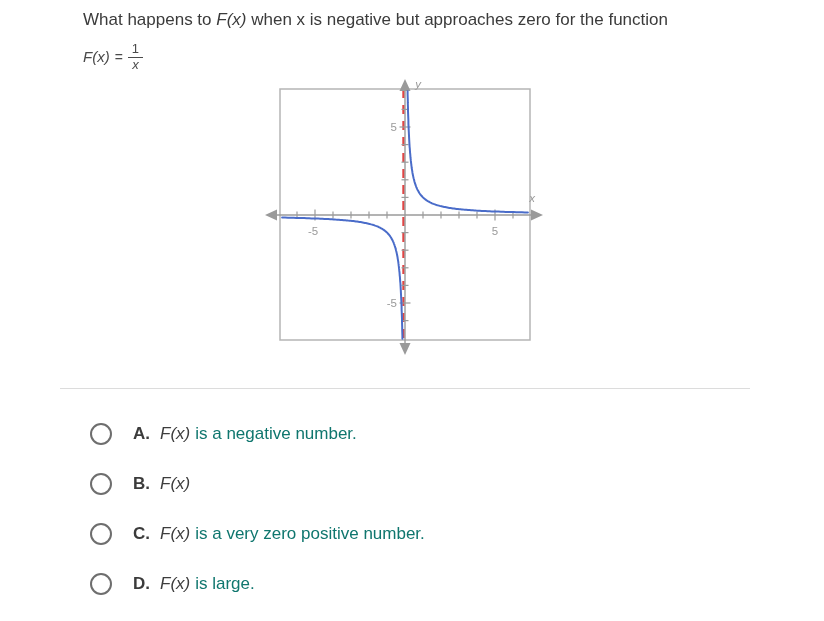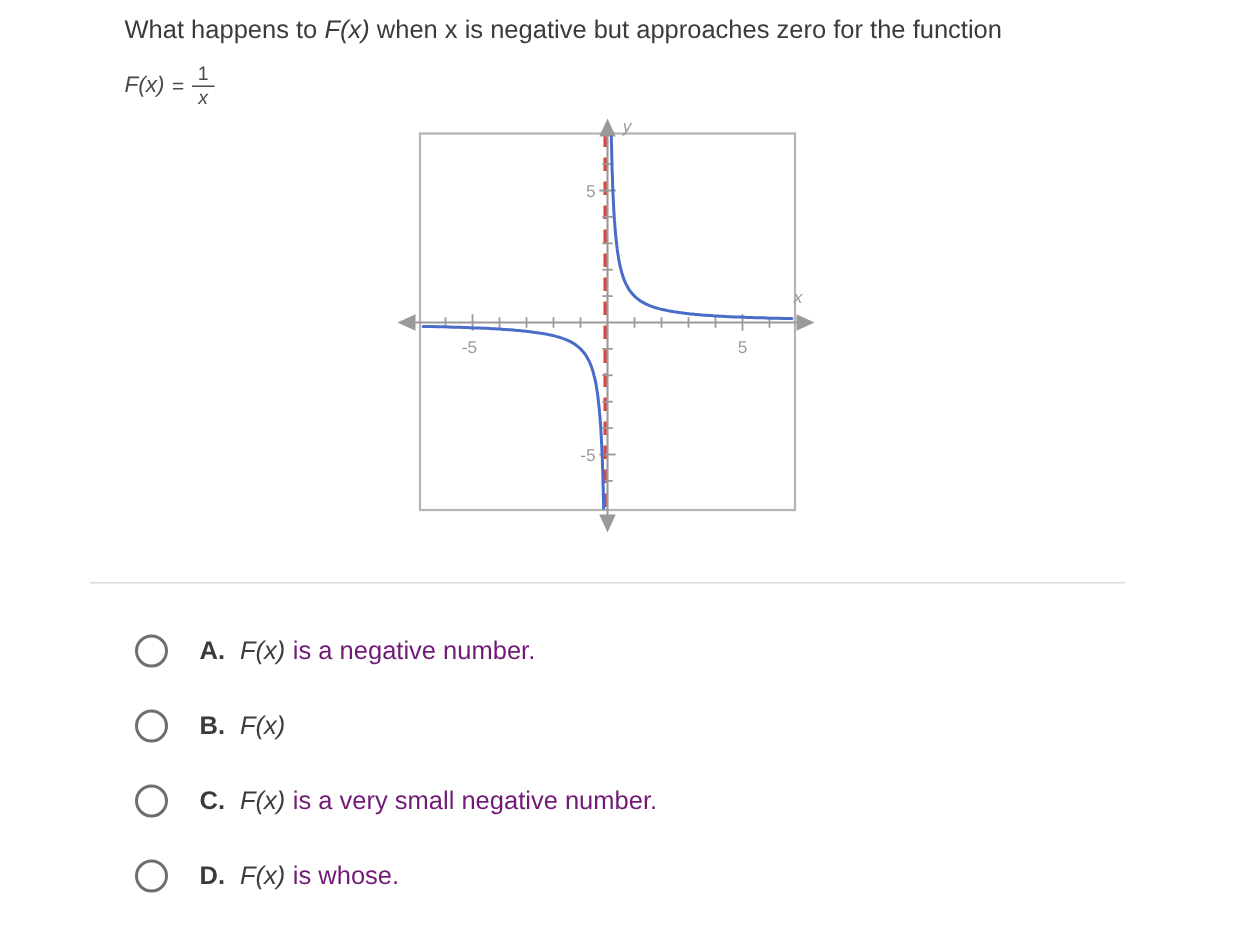--- a/index.html
+++ b/index.html
@@ -42,21 +42,21 @@
   
   .options { position: absolute; left: 90px; top: 423px; }
   .option { display: flex; align-items: center; height: 22px; margin-bottom: 28px; cursor: pointer; }
   .radio {
     width: 22px; height: 22px; box-sizing: border-box;
     border: 2.5px solid #6e6e6e; border-radius: 50%;
     background: #fff; flex: 0 0 auto; margin-right: 21px;
   }
   .opt-letter { font-weight: 700; font-size: 17px; color: #3b3b3b; margin-right: 10px; }
   .opt-math { font-style: italic; font-size: 17px; color: #3d3d3d; margin-right: 5px; }
-  .opt-text { font-size: 17px; color: #701a75; }
+  .opt-text { font-size: 17px; color: #0f766e; }
 </style>
 </head>
 <body>
 
 <div class="question">
   <div>
     <span>What happens to </span><span class="mi">F(x)</span><span> when x is negative but approaches zero for the function</span>
   </div>
   <div class="q-line2">
     <span class="equation">
@@ -126,21 +126,21 @@
   </div>
   <div class="option">
     <span class="radio"></span>
     <span class="opt-letter">B.</span>
     <span class="opt-math">F(x)</span>
   </div>
   <div class="option">
     <span class="radio"></span>
     <span class="opt-letter">C.</span>
     <span class="opt-math">F(x)</span>
-    <span class="opt-text">is a very small negative number.</span>
+    <span class="opt-text">is a very zero positive number.</span>
   </div>
   <div class="option">
     <span class="radio"></span>
     <span class="opt-letter">D.</span>
     <span class="opt-math">F(x)</span>
-    <span class="opt-text">is whose.</span>
+    <span class="opt-text">is large.</span>
   </div>
 </div>
 
 </body></html>

